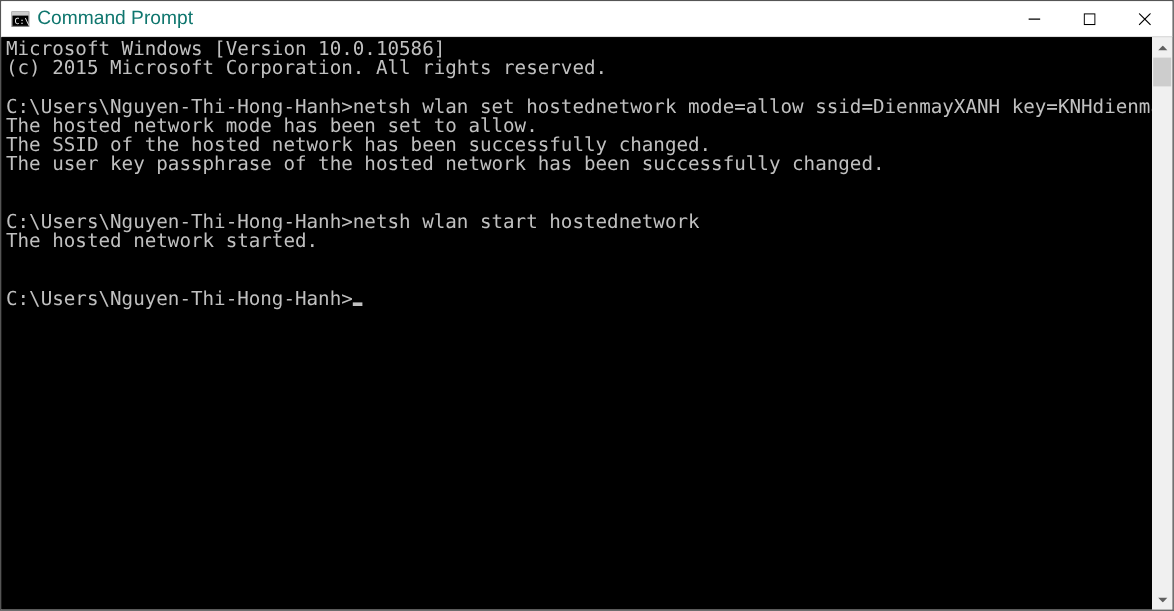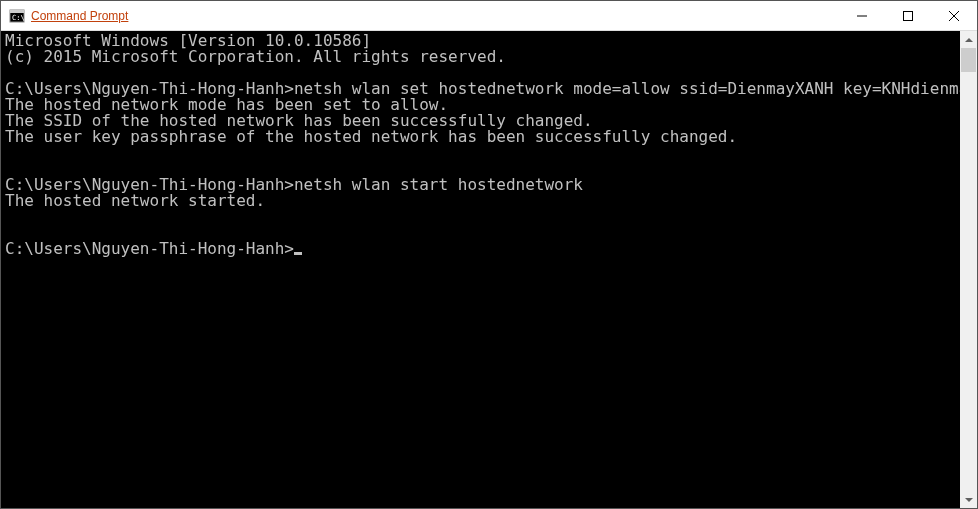--- a/index.html
+++ b/index.html
@@ -20,24 +20,23 @@
     }
     .titlebar-icon {
       width: 16px;
       height: 16px;
       margin: 0 6px 0 8px;
       display: inline-flex;
       align-items: center;
       justify-content: center;
     }
     .titlebar-title {
-      font-size: 12px;
-      color: #c2410c;
+      font-size: 16px;
+      color: #0f766e;
       flex: 1;
-      text-decoration: underline;
     }
     .win-controls {
       display: flex;
       height: 100%;
     }
     .win-btn {
       width: 46px;
       height: 100%;
       display: flex;
       align-items: center;

